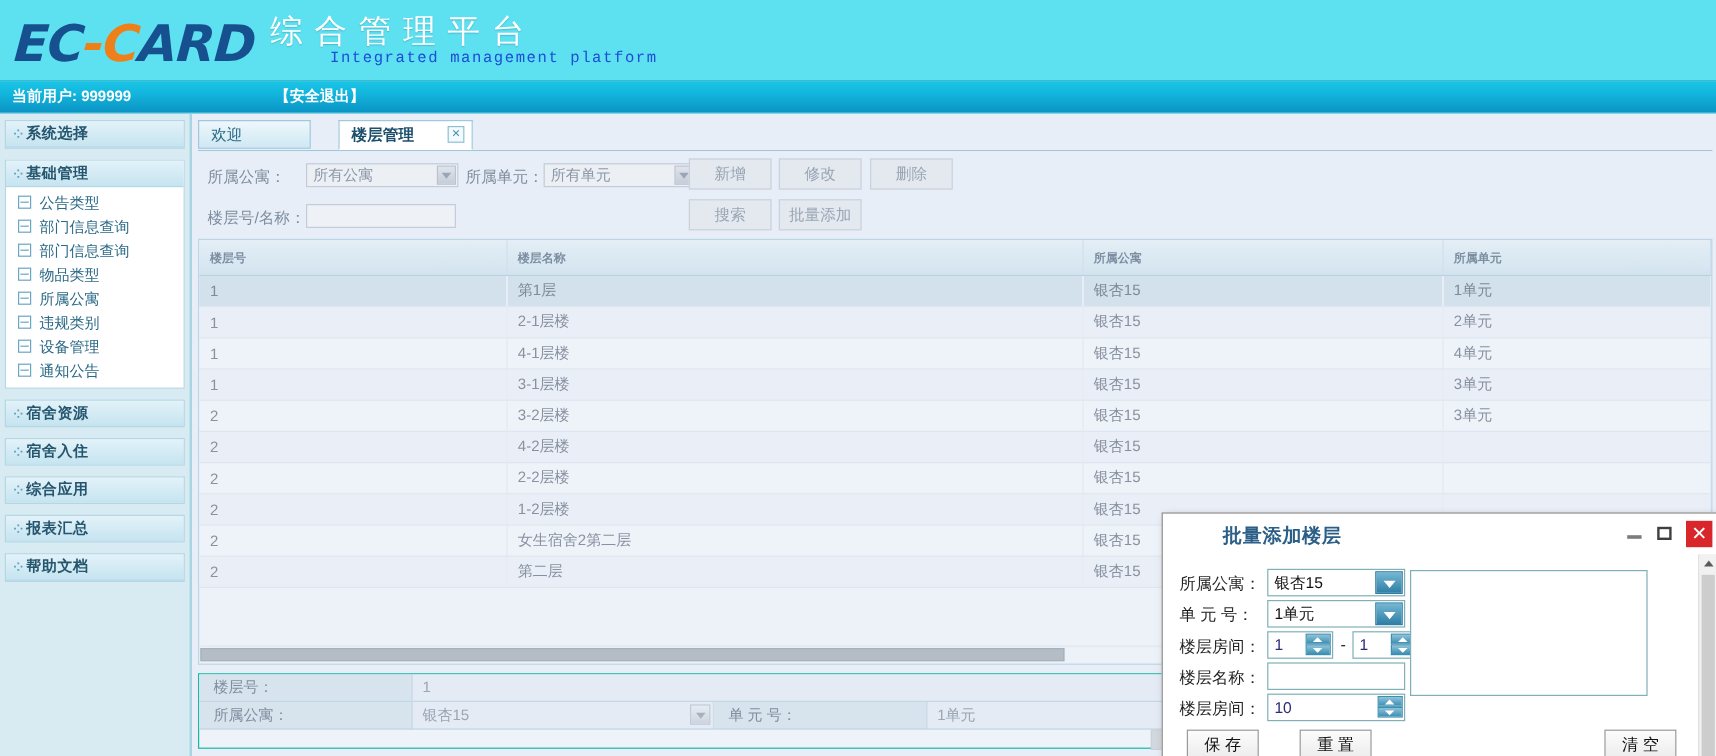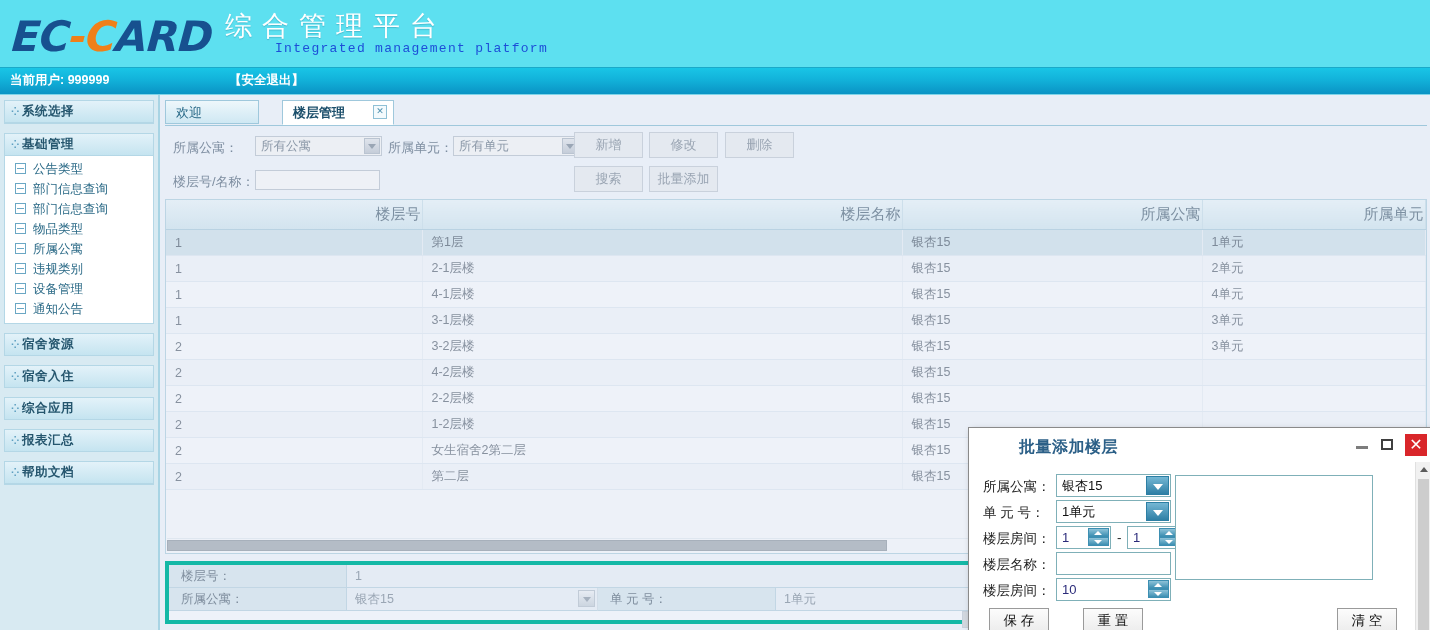--- a/index.html
+++ b/index.html
@@ -181,22 +181,22 @@
     position:absolute;left:3px;top:104px;width:1262px;height:355px;
     border:1px solid #bcd5e4;background:#edf1f8;box-sizing:border-box;
     overflow:hidden;
   }
   table.g{border-collapse:collapse;width:1259px;table-layout:fixed;}
   table.g th{
     height:27px;
     background:linear-gradient(to bottom,#e4eef6 0%,#d3e4ef 100%);
     border-bottom:1px solid #b9d2e2;
     border-right:1px solid #cddfeb;
-    font-size:15px;font-weight:normal;color:#7c8fa1;
-    text-align:right;padding-left:9px;
+    font-size:10px;font-weight:bold;color:#7c8fa1;
+    text-align:left;padding-left:9px;
   }
   table.g td{
     height:23px;
     border-bottom:1px solid #dde6f1;
     border-right:1px solid #e3eaf3;
     font-size:12.5px;color:#87919f;padding-left:9px;
     white-space:nowrap;overflow:hidden;
   }
   table.g tr.sel td{background:#d2e1ec;color:#7d8a99;}
   table.g tr.odd td{background:#eaeff7;}
@@ -205,21 +205,21 @@
     position:absolute;left:1px;bottom:1px;width:1259px;height:13px;
     background:#edf1f8;border-top:1px solid #dfe7f0;
   }
   #grid-hscroll .thumb{
     position:absolute;left:0;top:1px;width:720px;height:11px;
     background:#b4bcc6;border:1px solid #a7b0bb;box-sizing:border-box;
   }
   
   #detail{
     position:absolute;left:3px;top:466px;width:1262px;height:63px;
-    border:4px solid #14b8a6;background:#eef2f9;box-sizing:border-box;
+    border:1px solid #14b8a6;background:#eef2f9;box-sizing:border-box;
   }
   .dt-row{position:absolute;left:0;height:23px;width:100%;}
   .dt-lab{
     position:absolute;top:0;height:23px;line-height:23px;
     background:#d7e4ee;border-right:1px solid #c2d6e4;
     border-bottom:1px solid #c2d6e4;
     font-size:12.5px;color:#7f8e9e;padding-left:12px;box-sizing:border-box;
   }
   .dt-val{
     position:absolute;top:0;height:23px;line-height:23px;

